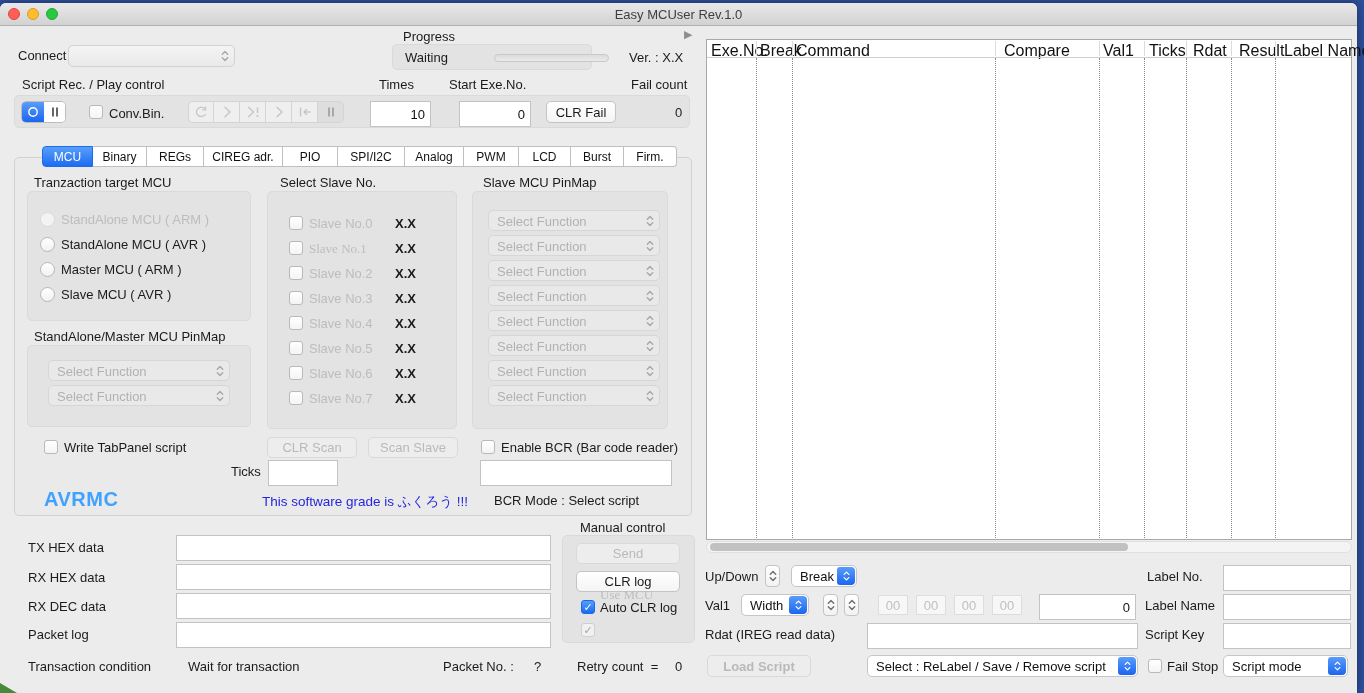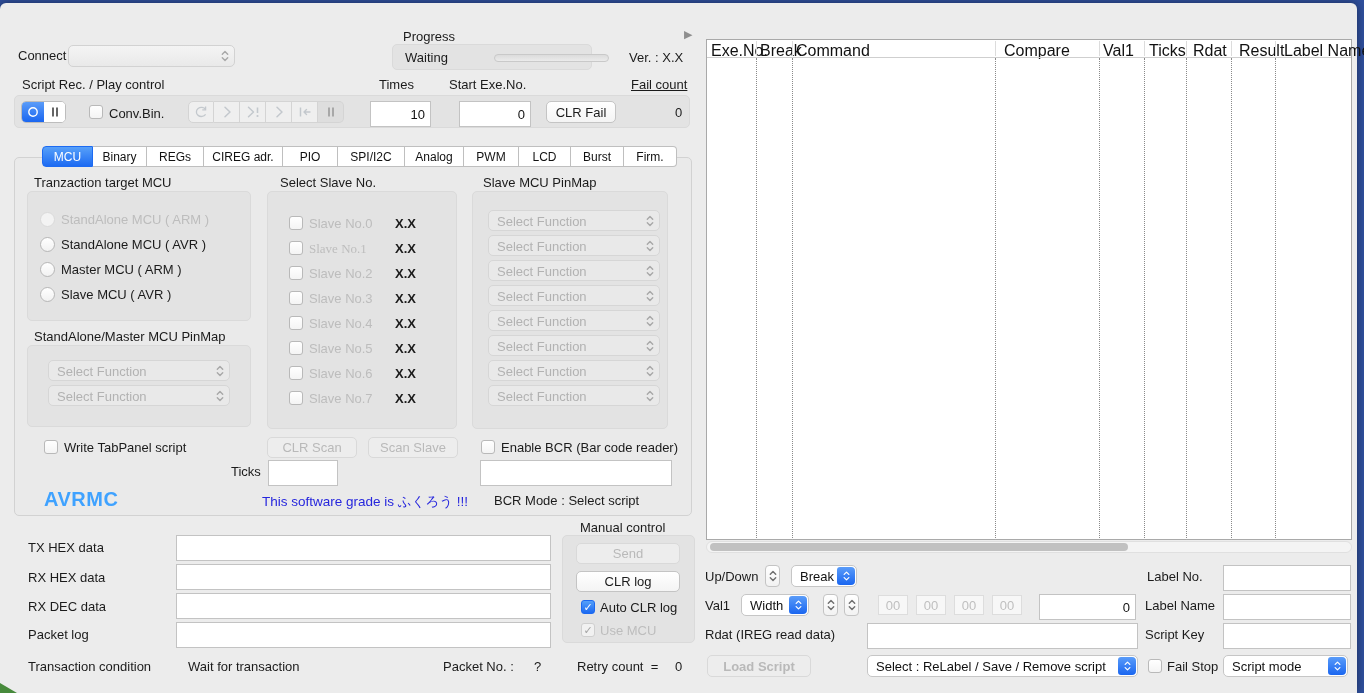--- a/index.html
+++ b/index.html
@@ -83,20 +83,26 @@
     <symbol id="s-tostart" viewBox="0 0 16 14">
         <path d="M3.5 2.5 V11.5" stroke="currentColor" stroke-width="1.5"></path>
         <path d="M13 7 H7 M9.5 4.5 L7 7 L9.5 9.5" fill="none" stroke="currentColor" stroke-width="1.4" stroke-linecap="round" stroke-linejoin="round"></path>
       </symbol>
   </defs>
 </svg>
 
 <div id="screen">
   <div class="win">
 
+    <div class="titlebar">
+      <div class="tl" style="left:8px;background:#ff5f57;border:1px solid #e0443e;"></div>
+      <div class="tl" style="left:27px;background:#febc2e;border:1px solid #d69e26;"></div>
+      <div class="tl" style="left:46px;background:#28c840;border:1px solid #24a732;"></div>
+      <div class="title">Easy MCUser Rev.1.0</div>
+    </div>
 
     <span class="lbl" style="left:18px;top:45px;">Connect</span>
     <div class="sel" style="left:68px;top:42px;width:167px;height:22px;background:linear-gradient(#f4f4f4,#e9e9e9);border-color:#d2d2d2;">
       <span class="gchev">
           <svg class="ico" width="8" height="14">
             <use href="#s-ud"></use>
           </svg>
         </span>
     </div>
 
@@ -174,21 +180,21 @@
       </div>
       <input class="field num" style="left: 355px; top: 5px; width: 61px; height: 22px;" value="10">
       <input class="field num" style="left: 444px; top: 5px; width: 72px; height: 22px;" value="0">
       <div class="btn" style="left:531px;top:5px;width:70px;height:22px;">
           <span>CLR Fail</span>
         </div>
       <span class="lbl" style="left:660px;top:9px;">0</span>
     </div>
     <span class="lbl" style="left:379px;top:74px;">Times</span>
     <span class="lbl" style="left:449px;top:74px;">Start Exe.No.</span>
-    <span class="lbl" style="left:631px;top:74px;text-decoration:underline;">Fail count</span>
+    <span class="lbl" style="left:631px;top:74px;">Fail count</span>
 
     <div class="panel" style="left:14px;top:154px;width:678px;height:359px;"></div>
     <div class="tabbar" style="left:42px;top:143px;">
       <div class="tab selected" style="width:51px;">
           <span>MCU</span>
         </div>
       <div class="tab" style="width:54px;">
           <span>Binary</span>
         </div>
       <div class="tab" style="width:57px;">
@@ -380,21 +386,21 @@
     <div class="gbox" style="left:562px;top:532px;width:133px;height:108px;"></div>
     <div class="btn dis" style="left:576px;top:540px;width:104px;height:21px;">
         <span>Send</span>
       </div>
     <div class="btn" style="left:576px;top:568px;width:104px;height:21px;">
         <span>CLR log</span>
       </div>
     <div class="check on" style="left:581px;top:597px;"><span>✓</span></div>
     <span class="lbl" style="left:600px;top:597px;">Auto CLR log</span>
     <div class="check dison" style="left:581px;top:620px;"><span>✓</span></div>
-    <span class="lbl dim" style="left:600px;top:620px;">Use MCU</span>
+    <span class="lbl dim" style="left:600px;top:584px;font-family:Liberation Serif, serif;">Use MCU</span>
 
     <div class="table">
       <span class="th" style="left:4px;">Exe.No.</span>
       <span class="th" style="left:53px;">Break</span>
       <span class="th" style="left:89px;">Command</span>
       <span class="th" style="left:297px;">Compare</span>
       <span class="th" style="left:396px;">Val1</span>
       <span class="th" style="left:442px;">Ticks</span>
       <span class="th" style="left:486px;">Rdat</span>
       <span class="th" style="left:532px;">Result</span>

